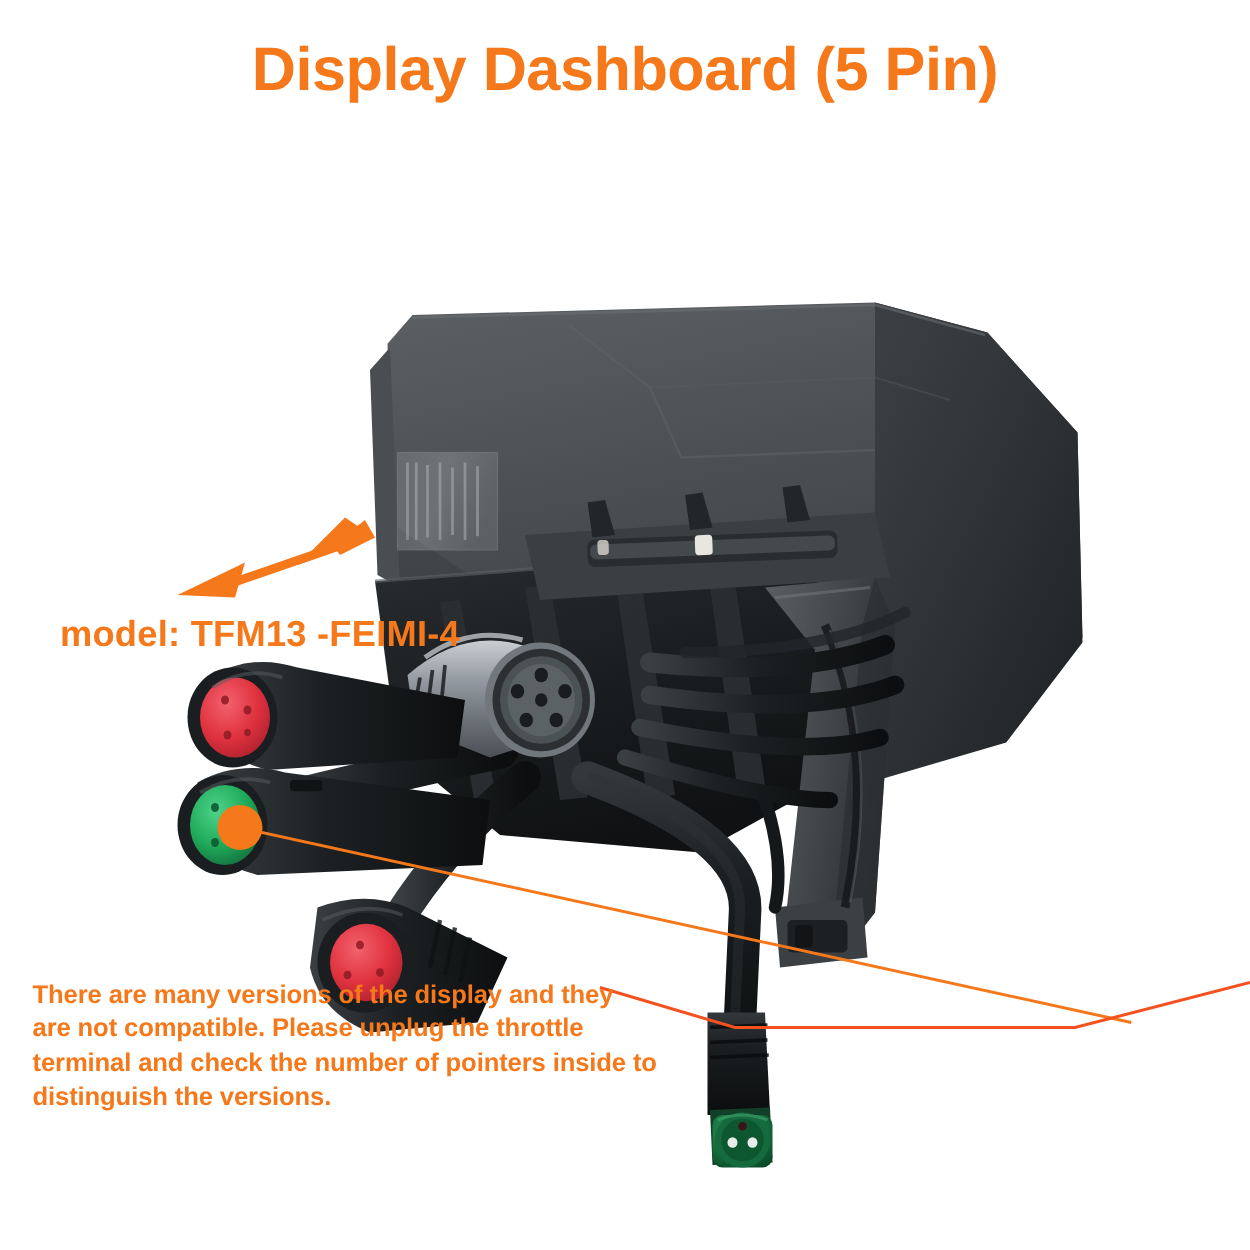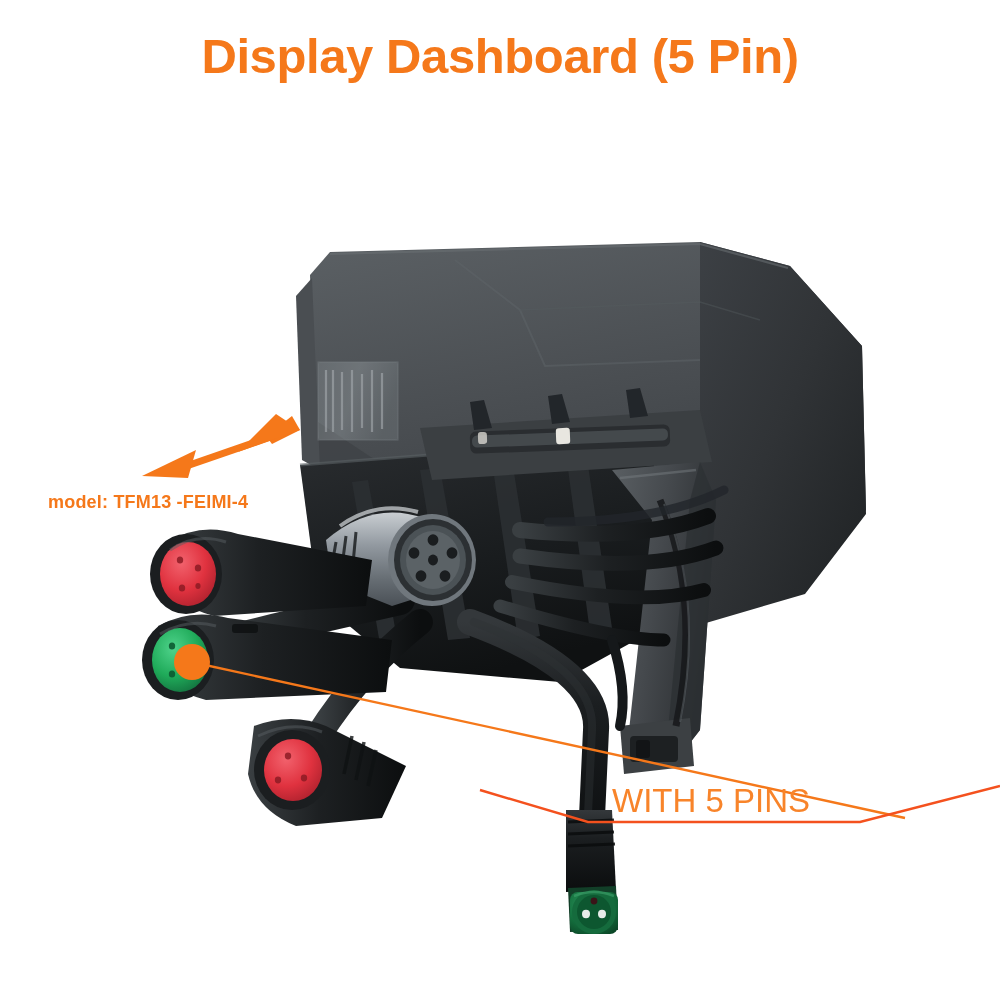--- a/index.html
+++ b/index.html
@@ -39,21 +39,21 @@
     width:1000px; height:830px;
     z-index:5;
   }
   #photo svg { display:block; width:100%; height:100%; }
 
   
   .anno { position:absolute; z-index:60; }
 
   #model-label {
     left:48px; top:492px;
-    font-size:18px; font-weight:bold;
+    font-size:29px; font-weight:bold;
     color:#F5781A;
     white-space:nowrap;
     letter-spacing:0.2px;
   }
 
   #warning-note {
     left:26px; top:782px;
     width:500px;
     font-size:20.5px;
     font-weight:bold;
@@ -353,18 +353,18 @@
 
     <path d="M480,790 L588,822 L860,822 L1000,786" fill="none" stroke="#F4511E" stroke-width="2.4"></path>
   </svg>
 
   <svg id="overlay-dot" class="anno" style="left:0;top:0;width:1000px;height:1000px;pointer-events:none;">
     <circle cx="192" cy="662" r="18" fill="#F5781A"></circle>
   </svg>
 
   <div class="anno" id="model-label">model: TFM13 -FEIMI-4</div>
 
+  <div class="anno" id="warning-note">There are many versions of the display and they are not compatible. Please unplug the throttle terminal and check the number of pointers inside to distinguish the versions.</div>
 
   <div class="anno" id="pins-note">
-    <span class="pl">WITH 5 PINS</span>
   </div>
 
 </div>
 
 </body></html>

